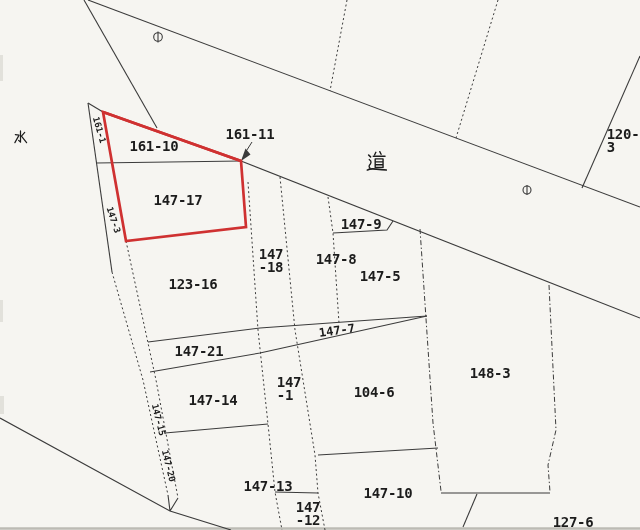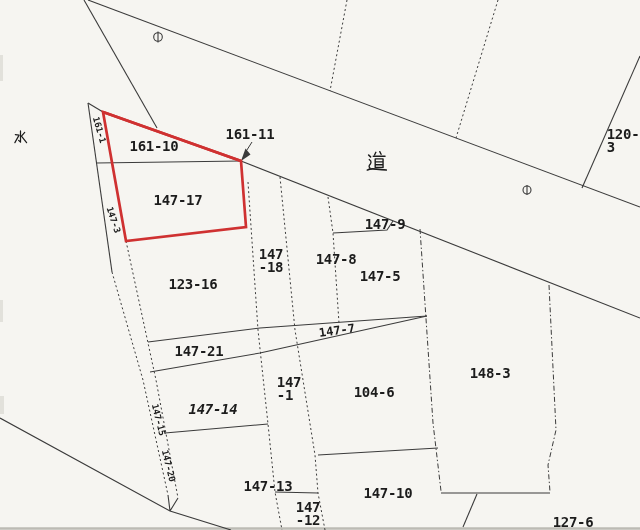--- a/index.html
+++ b/index.html
@@ -118,30 +118,30 @@
       <path d="M4 6 L7 9" stroke-width="2.3"></path>
       <path d="M5 13 C9 15 8 19 5 22 C4 24 5 25 6 26" stroke-width="2.1"></path>
       <path d="M2 29 C8 25 12 28 31 29" stroke-width="2.4"></path>
     </svg>
   </div>
 
   <div class="plabel" style="left:154px;top:146px;">161-10</div>
   <div class="plabel" style="left:250px;top:134px;">161-11</div>
   <div class="plabel" style="left:623px;top:141px;">120-3</div>
   <div class="plabel" style="left:178px;top:200px;text-align:center;">147-17</div>
-  <div class="plabel" style="left:361px;top:224px;margin-left:24px;">147-9</div>
+  <div class="plabel" style="left:361px;top:224px;">147-9</div>
   <div class="plabel" style="left:271px;top:261px;">147
 -18</div>
   <div class="plabel" style="left:336px;top:259px;">147-8</div>
   <div class="plabel" style="left:380px;top:276px;">147-5</div>
   <div class="plabel" style="left:193px;top:284px;">123-16</div>
   <div class="plabel" style="left:199px;top:351px;">147-21</div>
   <div class="plabel rot" style="left:337px;top:331px;font-size:12px;transform:translate(-50%,-50%) rotate(-8deg);">147-7</div>
   <div class="plabel" style="left:490px;top:373px;text-align:center;">148-3</div>
-  <div class="plabel" style="left:213px;top:409px;font-style:italic;">147-14</div>
+  <div class="plabel" style="left:213px;top:400px;">147-14</div>
   <div class="plabel" style="left:289px;top:389px;">147
 -1</div>
   <div class="plabel" style="left:374px;top:392px;">104-6</div>
   <div class="plabel" style="left:236px;top:486px;margin-left:32px;">147-13</div>
   <div class="plabel" style="left:308px;top:514px;">147
 -12</div>
   <div class="plabel" style="left:388px;top:493px;">147-10</div>
   <div class="plabel" style="left:573px;top:522px;">127-6</div>
 
   <div class="plabel rot" style="left:99px;top:130px;transform:translate(-50%,-50%) rotate(74deg);">161-1</div>

